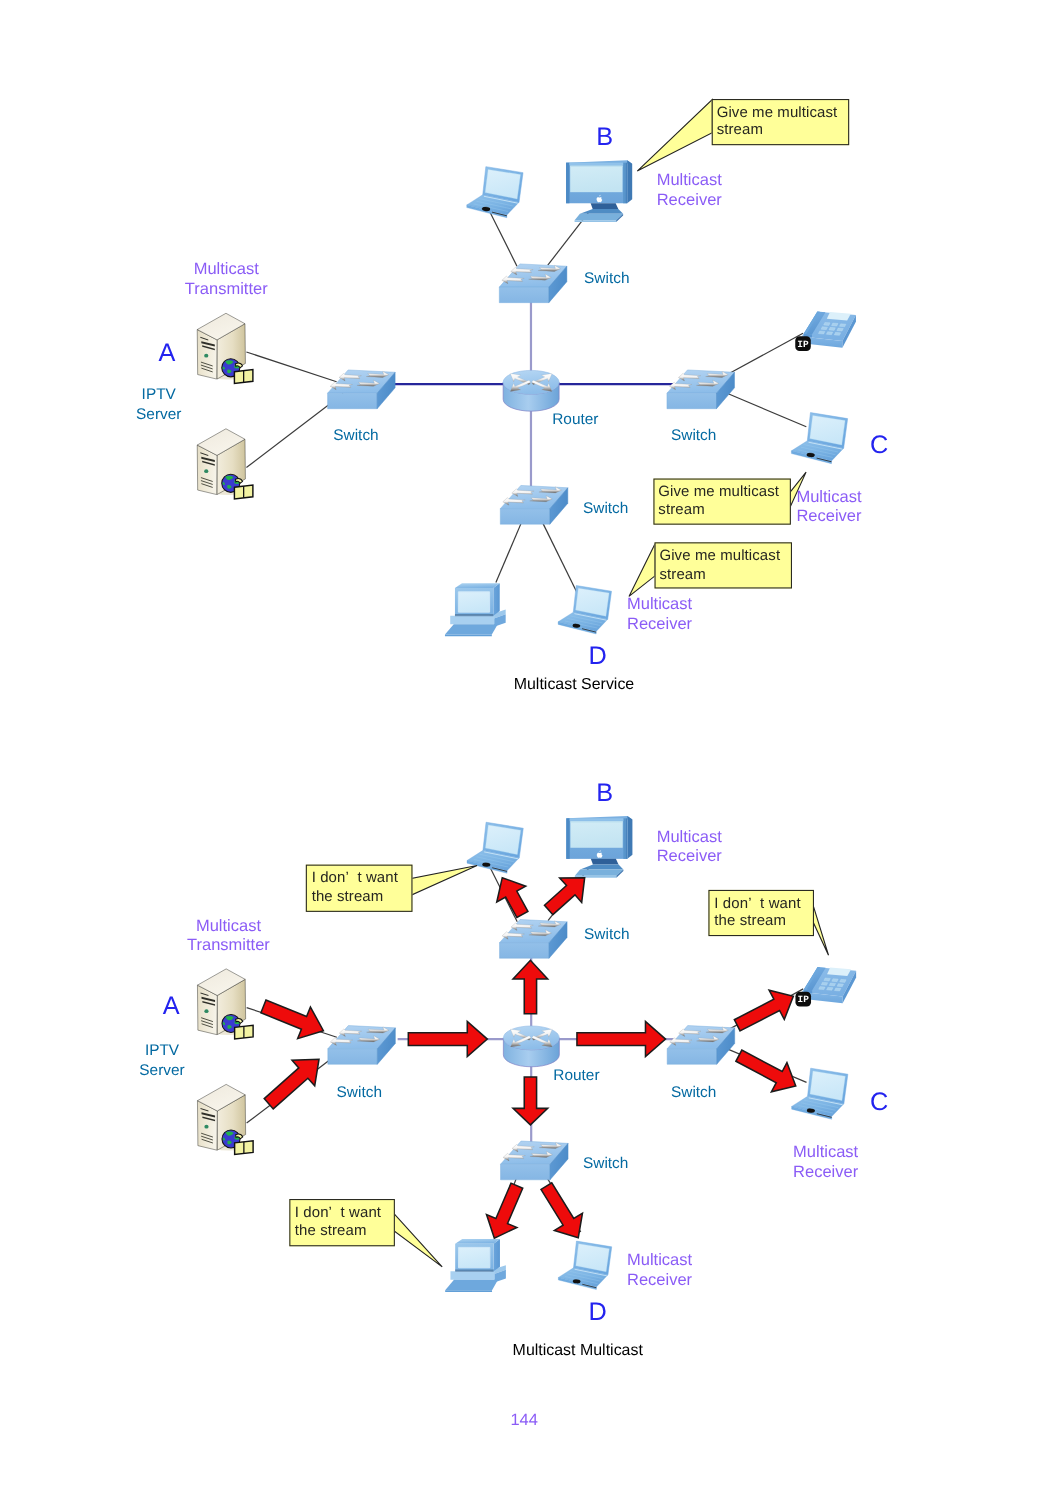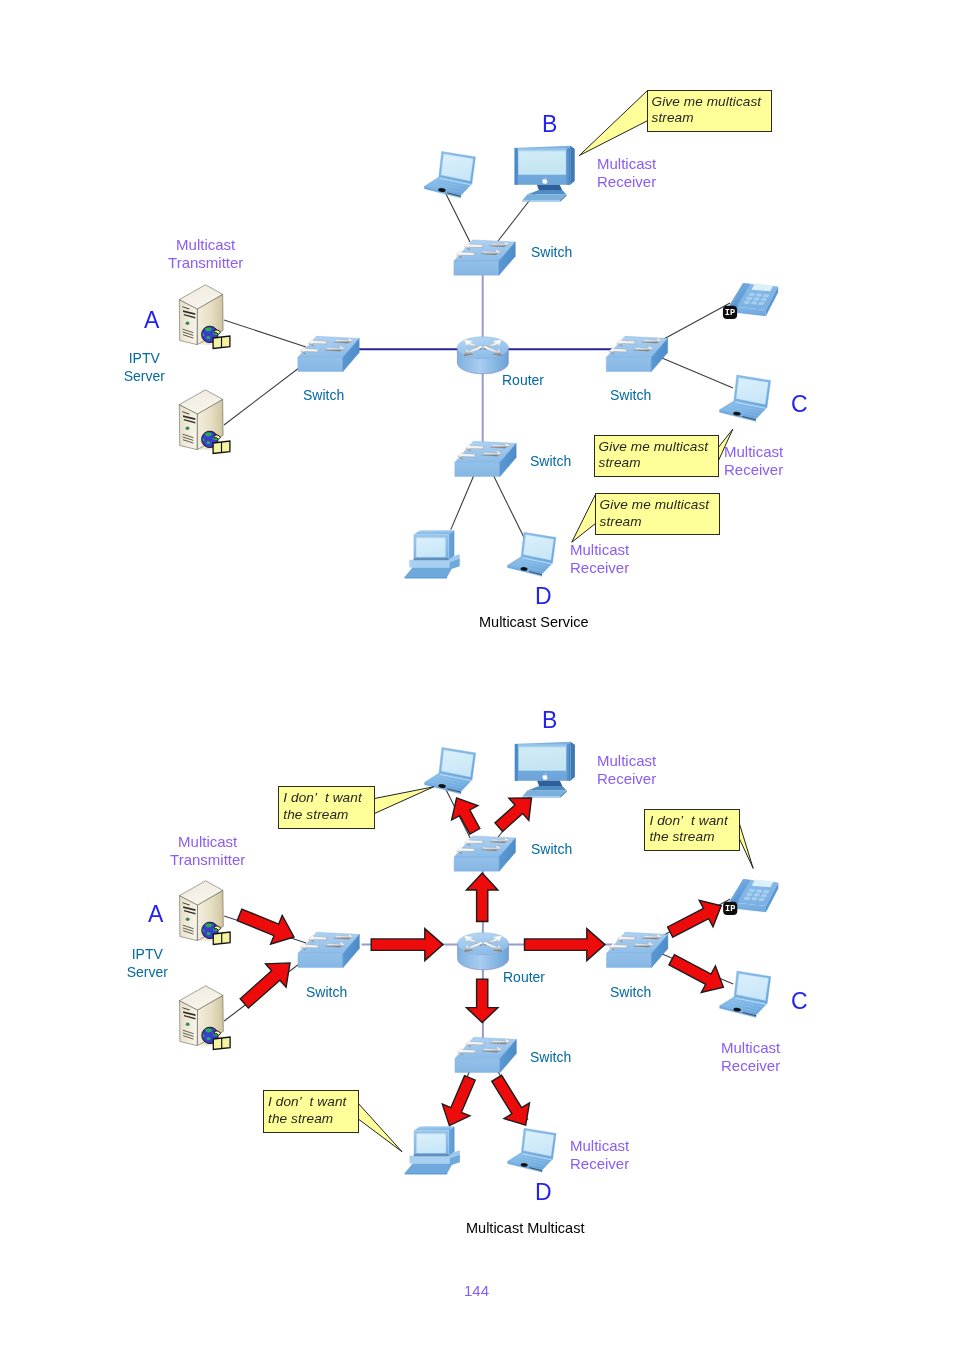--- a/index.html
+++ b/index.html
@@ -7,21 +7,21 @@
   .page{position:absolute;left:0;top:0;width:954px;height:1350px;background:#fff;}
   svg{display:block;overflow:visible;}
   .lyr{position:absolute;left:0;top:0;width:954px;height:1350px;}
   .lbl{position:absolute;white-space:pre;}
   .green{color:#8b5cf6;font-size:15px;line-height:17.5px;}
   .blue{color:#2323ef;font-size:23px;line-height:23px;font-weight:400;}
   .dark{color:#0369a1;font-size:14px;line-height:17.5px;}
   .cap{color:#000;font-size:14.5px;line-height:18px;}
   .pgnum{color:#8b5cf6;font-size:15px;}
   .co{position:absolute;background:#ffff99;border:1px solid #2b2b22;font-size:13.6px;color:#262621;line-height:16.7px;
-      box-sizing:border-box;padding:3.2px 0 0 4px;white-space:pre;letter-spacing:0.1px;font-style:italic;}
+      box-sizing:border-box;padding:3.2px 0 0 4px;white-space:pre;letter-spacing:0.1px;}
 </style>
 </head>
 <body>
 
 <div class="page">
   <svg id="art" class="lyr" width="954" height="1350" viewBox="0 0 954 1350">
     <defs>
       <linearGradient id="swTop" x1="0" y1="0" x2="0.25" y2="1">
         <stop offset="0" stop-color="#b4d4f2"></stop>
           <stop offset="1" stop-color="#8dbde9"></stop>
@@ -576,21 +576,21 @@
 Receiver</div>
       <div class="lbl green" style="left: 570px; top: 541px;">Multicast
 Receiver</div>
       <div class="lbl blue" style="left: 535px; top: 585px;">D</div>
       <div class="co" style="left: 646.5px; top: 89.5px; width: 125px; height: 42.5px;">Give me multicast
 stream</div>
       <div class="co" style="left: 593.5px; top: 434.5px; width: 125px; height: 42.5px;">Give me multicast
 stream</div>
       <div class="co" style="left: 594.5px; top: 493px; width: 125px; height: 42px;">Give me multicast
 stream</div>
-      <div class="lbl cap" style="left: 467px; top: 613px; margin-left: 12px;">Multicast Service</div>
+      <div class="lbl cap" style="left: 467px; top: 613px;">Multicast Service</div>
       <div class="lbl green" style="left: 167.7px; top: 833px; width: 80px; text-align: center;">Multicast
 Transmitter</div>
       <div class="lbl blue" style="left: 148px; top: 903px;">A</div>
       <div class="lbl dark" style="left: 117.3px; top: 946px; width: 60px; text-align: center;">IPTV
 Server</div>
       <div class="lbl dark" style="left: 306px; top: 984px;">Switch</div>
       <div class="lbl blue" style="left: 542px; top: 709px;">B</div>
       <div class="lbl green" style="left: 597px; top: 752px;">Multicast
 Receiver</div>
       <div class="lbl dark" style="left: 531px; top: 841px;">Switch</div>

